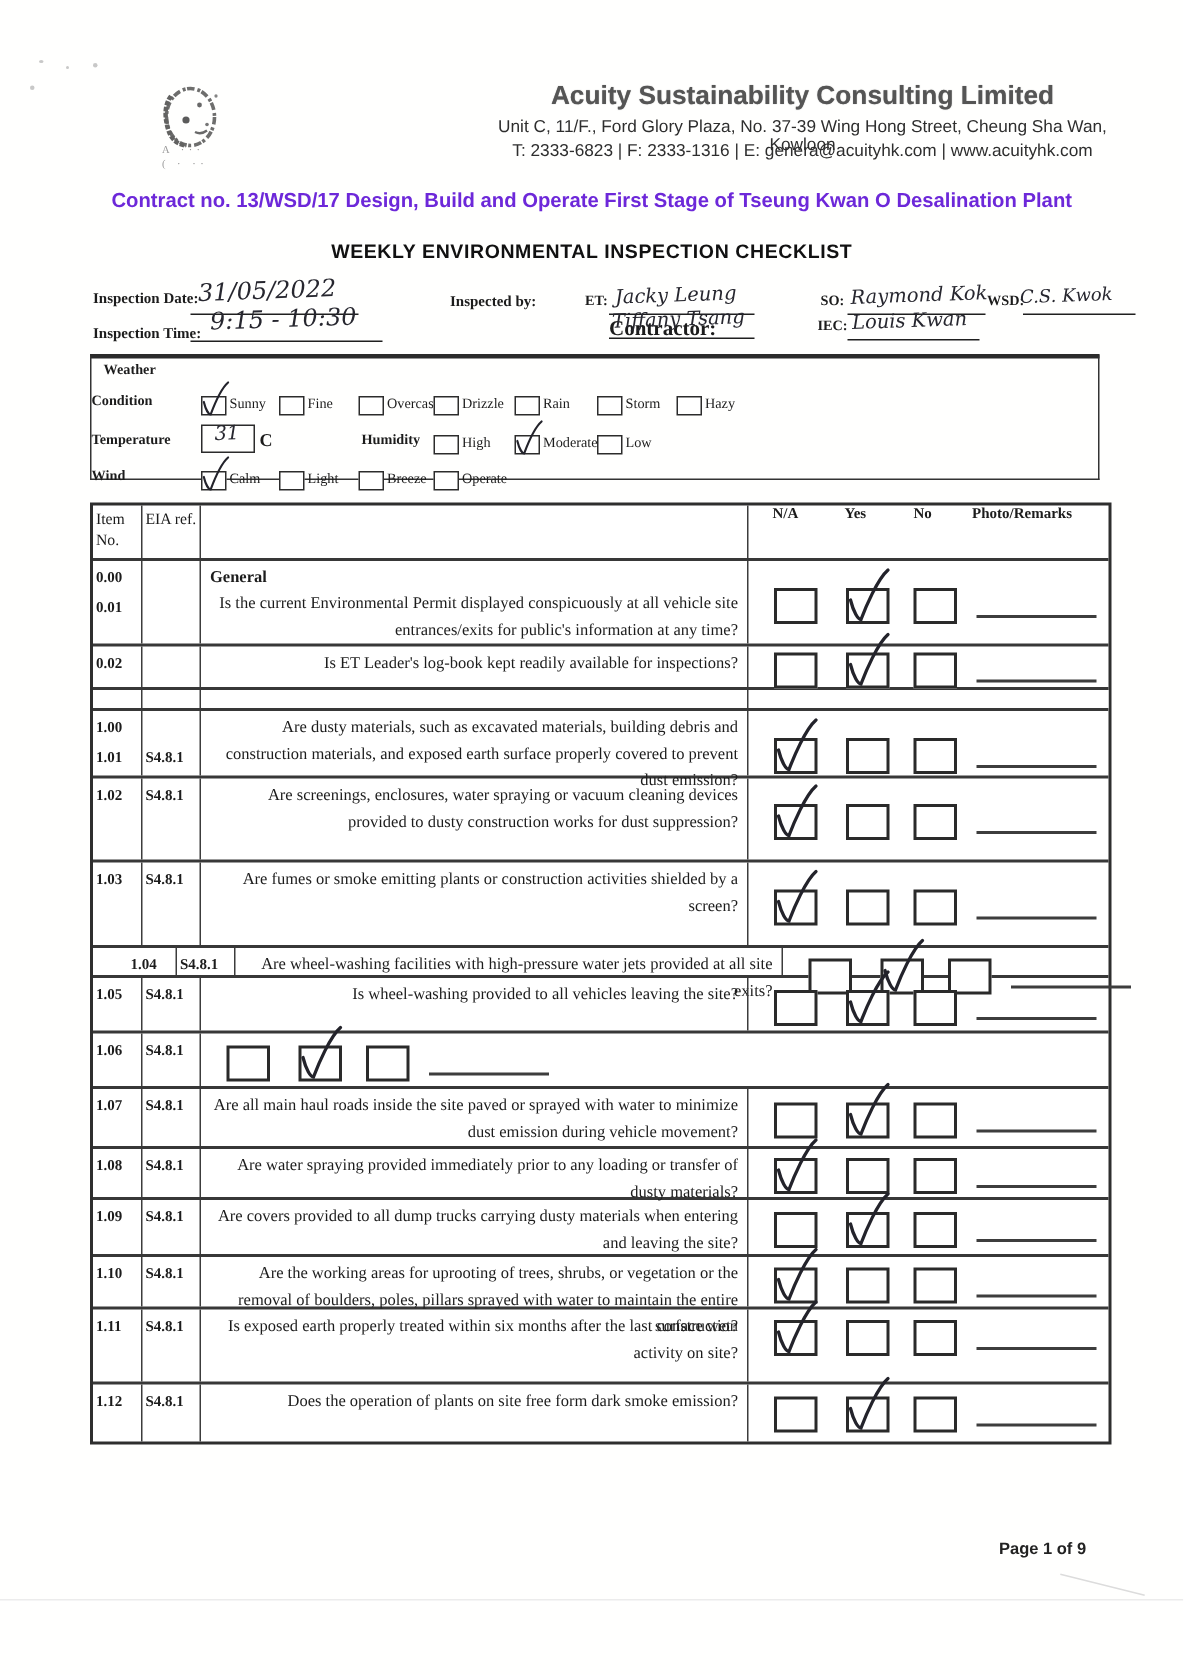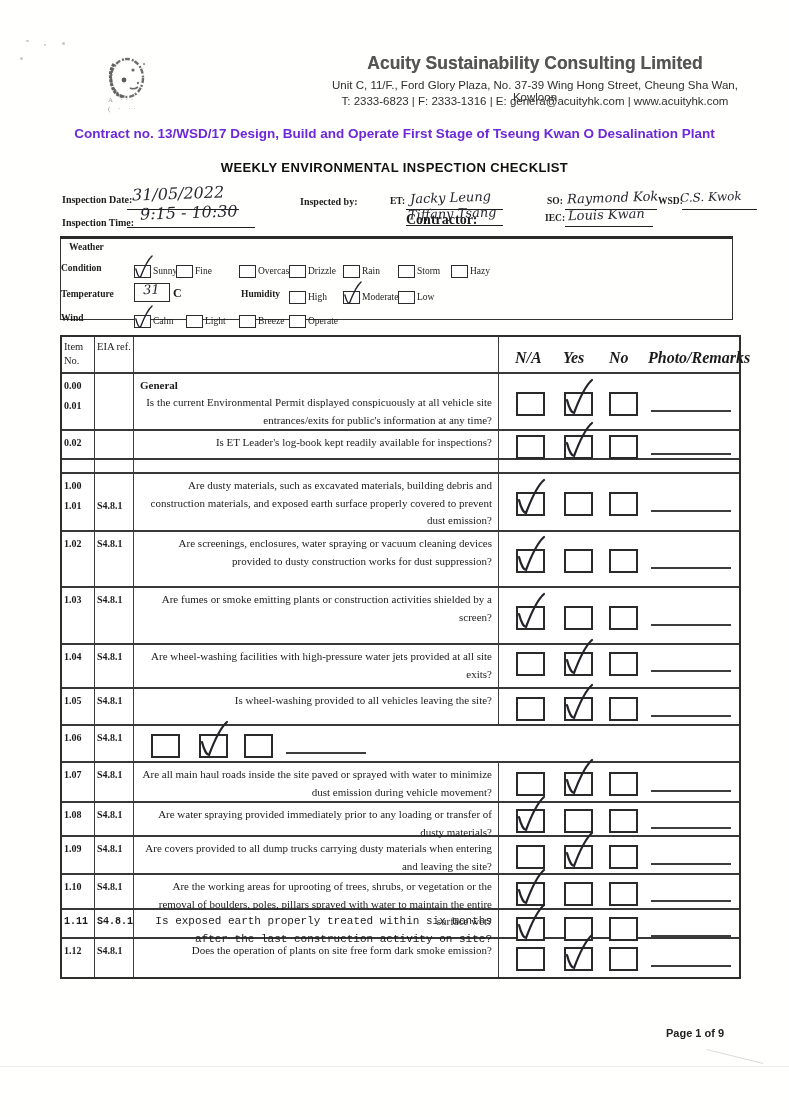--- a/index.html
+++ b/index.html
@@ -56,21 +56,21 @@
   .itable{position:absolute;left:60px;top:335px;width:677px;border:2px solid #2e2e2e;background:#fff;}
   .trow{display:flex;border-bottom:2px solid #383838;box-sizing:border-box;position:relative;}
   #table-rows .trow:last-child{border-bottom:none;}
   .c-item{width:33px;border-right:1.4px solid #3c3c3c;padding:3px 2px;box-sizing:border-box;
           font-weight:bold;font-size:10px;}
   .c-eia{width:39px;border-right:1.4px solid #3c3c3c;padding:3px 2px;box-sizing:border-box;
          font-weight:bold;font-size:10px;}
   .c-q{width:365px;border-right:1.4px solid #3c3c3c;padding:3px 6px;box-sizing:border-box;}
   .c-ans{flex:1;position:relative;}
   .thead .c-item,.thead .c-eia{font-weight:normal;font-size:10.5px;line-height:14px;}
-  .ahdr{position:absolute;top:12px;font-weight:bold;font-size:16px;font-style:italic;}
+  .ahdr{position:absolute;top:0;font-weight:bold;font-size:10px;}
   .inum{line-height:17px;}
   .inum + .inum{margin-top:3px;}
   .eia{line-height:17px;}
   .eia.pad{margin-top:20px;}
   .sec{font-weight:bold;font-size:11px;line-height:17px;}
   .q{font-size:11px;line-height:17.5px;text-align:right;}
   .cb-lg{position:absolute;width:25px;height:20px;border:2px solid #2a2a2a;}
   .remark-line{position:absolute;left:152px;width:80px;border-bottom:2px solid #3d3d3d;height:0;}
   .spacer{background:#fff;}
 
@@ -139,21 +139,21 @@
   <span class="fline" style="left:682px;top:209px;width:75px;"></span>
   <span class="hw hw-md" style="left:680px;top:190px;font-size:12px;">C.S. Kwok</span>
 
   <div class="weather">
     <div class="wtitle">Weather</div>
     <div class="wrowlab" style="top:24px;">Condition</div>
     <div class="wrow" id="cond-row" style="top:22px;">
         <span class="wopt" style="left: 73px;"><span class="cb cb-sm"><svg class="tick tick-sm" viewBox="0 0 34 40">
               <path d="M6,23 C8,31 11,36 13,36 C16,28 24,9 31,3"></path>
             </svg></span><span class="wlab">Sunny</span></span>
-        <span class="wopt" style="left: 115px;"><span class="cb cb-sm"></span><span class="wlab">Fine</span></span>
+        <span class="wopt" style="left: 125px;"><span class="cb cb-sm"></span><span class="wlab">Fine</span></span>
         <span class="wopt" style="left: 178px;"><span class="cb cb-sm"></span><span class="wlab">Overcast</span></span>
         <span class="wopt" style="left: 228px;"><span class="cb cb-sm"></span><span class="wlab">Drizzle</span></span>
         <span class="wopt" style="left: 282px;"><span class="cb cb-sm"></span><span class="wlab">Rain</span></span>
         <span class="wopt" style="left: 337px;"><span class="cb cb-sm"></span><span class="wlab">Storm</span></span>
         <span class="wopt" style="left: 390px;"><span class="cb cb-sm"></span><span class="wlab">Hazy</span></span>
       </div>
     <div class="wrowlab" style="top:50px;">Temperature</div>
     <div class="tempbox">
       <span class="hw tempval">31</span>
     </div>
@@ -234,21 +234,21 @@
             <span class="cb cb-lg" style="left: 110px; top: 4px;"></span>
             <span class="remark-line" style="top: 22px;"></span>
           </div>
         </div>
         <div class="trow spacer" style="height: 14px;">
           <div class="c-item"></div>
           <div class="c-eia"></div>
           <div class="c-q"></div>
           <div class="c-ans"></div>
         </div>
-        <div class="trow" style="height: 58px;">
+        <div class="trow" style="height: 45px;">
           <div class="c-item">
             <div class="inum">1.00</div>
             <div class="inum">1.01</div>
           </div>
           <div class="c-eia">
             <div class="eia pad">S4.8.1</div>
           </div>
           <div class="c-q">
             <div class="q">Are dusty materials, such as excavated materials, building debris and construction materials, and exposed earth surface properly covered to prevent dust emission?</div>
           </div>
@@ -298,21 +298,21 @@
             <span class="cb cb-lg" style="left: 17px; top: 18px;">
               <svg class="tick" viewBox="0 0 34 40">
                 <path d="M6,23 C8,31 11,36 13,36 C16,28 24,9 31,3"></path>
               </svg>
             </span>
             <span class="cb cb-lg" style="left: 65px; top: 18px;"></span>
             <span class="cb cb-lg" style="left: 110px; top: 18px;"></span>
             <span class="remark-line" style="top: 36px;"></span>
           </div>
         </div>
-        <div class="trow" style="height: 44px;">
+        <div class="trow" style="height: 20px; padding-left: 23px;">
           <div class="c-item">
             <div class="inum">1.04</div>
           </div>
           <div class="c-eia">
             <div class="eia">S4.8.1</div>
           </div>
           <div class="c-q">
             <div class="q">Are wheel-washing facilities with high-pressure water jets provided at all site exits?</div>
           </div>
           <div class="c-ans">
@@ -442,21 +442,21 @@
             <span class="cb cb-lg" style="left: 17px; top: 7px;">
               <svg class="tick" viewBox="0 0 34 40">
                 <path d="M6,23 C8,31 11,36 13,36 C16,28 24,9 31,3"></path>
               </svg>
             </span>
             <span class="cb cb-lg" style="left: 65px; top: 7px;"></span>
             <span class="cb cb-lg" style="left: 110px; top: 7px;"></span>
             <span class="remark-line" style="top: 25px;"></span>
           </div>
         </div>
-        <div class="trow" style="height: 29px; font-family: Liberation Mono, monospace;">
+        <div class="trow" style="height: 50px;">
           <div class="c-item">
             <div class="inum">1.11</div>
           </div>
           <div class="c-eia">
             <div class="eia">S4.8.1</div>
           </div>
           <div class="c-q">
             <div class="q">Is exposed earth properly treated within six months after the last construction activity on site?</div>
           </div>
           <div class="c-ans">

